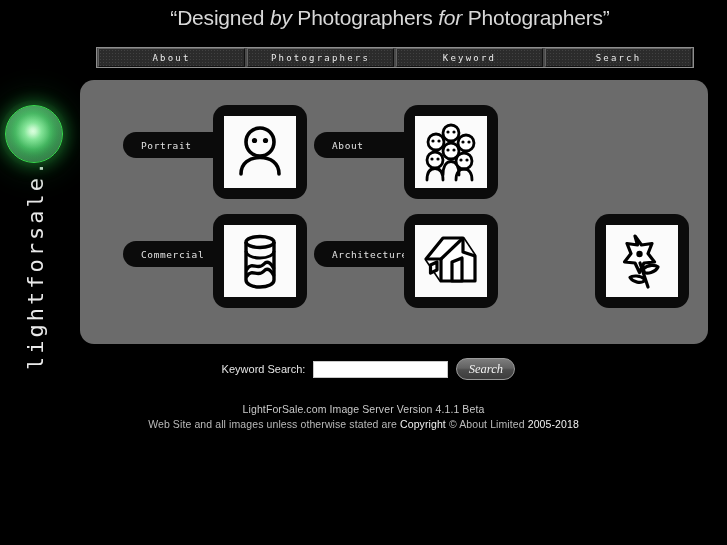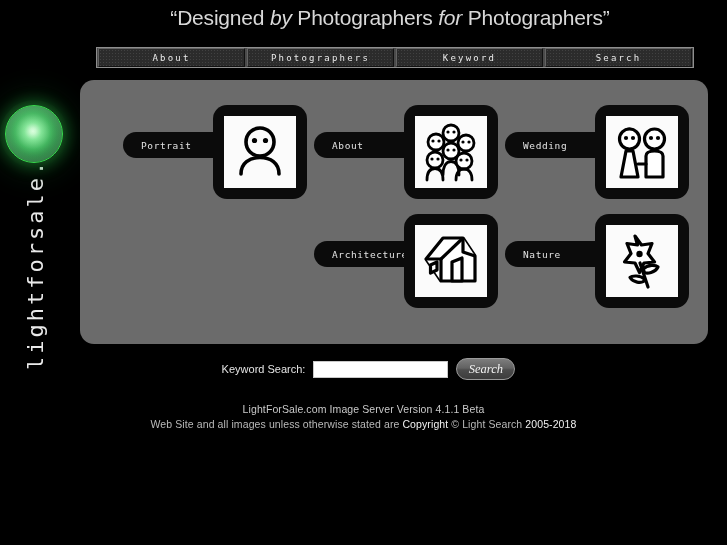--- a/index.html
+++ b/index.html
@@ -335,62 +335,56 @@
               <circle cx="45" cy="41" r="8"></circle>
               <circle cx="42" cy="40" r="1.6" fill="#000" stroke="none"></circle>
               <circle cx="48" cy="40" r="1.6" fill="#000" stroke="none"></circle>
               <path d="M37 60 C37 52.5 40.5 49 45 49 C49.5 49 53 52.5 53 60" fill="none" stroke-linecap="round"></path>
             </g>
           </svg>
         </div>
       </div>
     </div>
 
-    <div class="cat-cell c2">
-      <div class="cat-pill">Wedding</div>
+  </div>
+
+  <div class="cat-row" id="cat-row-1">
+
+    <div class="cat-cell c0">
+      <div class="cat-pill">Commercial</div>
       <div class="cat-tile">
         <div class="cat-tile-inner">
-          <svg width="64" height="64" viewBox="0 0 64 64" fill="#fff" stroke="#000" stroke-width="3.2">
-            <path d="M13 19 C13 12 16 9 19.5 9 C23 9 26 12 26 19 L26 25 L13 25 Z"></path>
-            <circle cx="19.5" cy="19" r="10"></circle>
-            <circle cx="16" cy="18" r="2.1" fill="#000" stroke="none"></circle>
-            <circle cx="23" cy="18" r="2.1" fill="#000" stroke="none"></circle>
-            <path d="M11 57 L16 31 L23 31 L28 57 Z" stroke-linejoin="round"></path>
-            <circle cx="44.5" cy="19" r="10"></circle>
-            <circle cx="41" cy="18" r="2.1" fill="#000" stroke="none"></circle>
-            <circle cx="48" cy="18" r="2.1" fill="#000" stroke="none"></circle>
-            <path d="M36 57 L36 36 C36 32.5 38.5 31 44.5 31 C50.5 31 53 32.5 53 36 L53 57 Z" stroke-linejoin="round"></path>
-            <path d="M28 44 L36 44" stroke-linecap="round"></path>
+          <svg width="64" height="64" viewBox="0 0 64 64" fill="none" stroke="#000" stroke-width="3.4">
+            <path d="M18 13 L18 51 C18 55 24 58 32 58 C40 58 46 55 46 51 L46 13"></path>
+            <ellipse cx="32" cy="13" rx="14" ry="5.5"></ellipse>
+            <path d="M18 22 C18 26 24 29 32 29 C40 29 46 26 46 22" stroke-width="3"></path>
+            <path d="M19 40 C24 32 30 42 36 35 C40 30.5 44 36 45.5 39" stroke-width="3.4" stroke-linecap="round"></path>
+            <path d="M19 47 C24 39 30 49 36 42 C40 37.5 44 43 45.5 46" stroke-width="3.4" stroke-linecap="round"></path>
           </svg>
         </div>
       </div>
     </div>
-  </div>
-
-  <div class="cat-row" id="cat-row-1">
-
 
     <div class="cat-cell c1">
       <div class="cat-pill">Architecture</div>
       <div class="cat-tile">
         <div class="cat-tile-inner">
           <svg width="64" height="64" viewBox="0 0 64 64" fill="#fff" stroke="#000" stroke-width="3.2" stroke-linejoin="round">
             <path d="M7 30 L24 9 L44 9 L56 27 L56 52 L22 52 Z"></path>
             <path d="M7 30 L22 30 L22 52"></path>
             <path d="M22 30 L44 9"></path>
             <path d="M44 9 L44 23 L56 27"></path>
             <path d="M11.5 36 L18 33 L18 41 L11.5 44 Z"></path>
             <path d="M33 52 L33 33 L43 29 L43 52 Z"></path>
           </svg>
         </div>
       </div>
     </div>
 
     <div class="cat-cell c2">
-      <div class="cat-pill">Nature</div>
       <div class="cat-tile">
         <div class="cat-tile-inner">
           <svg width="64" height="64" viewBox="0 0 64 64" fill="#fff" stroke="#000" stroke-width="3.2" stroke-linejoin="round">
             <path d="M25 7 L31.5 16 L42 14.5 L38 24.5 L44.5 33 L34 34 L29.5 43.5 L25 34 L14.5 33 L21 24.5 L17 14.5 L27.5 16 Z"></path>
             <circle cx="29.5" cy="25" r="3.2" fill="#000" stroke="none"></circle>
             <path d="M30 34 L38 58" fill="none" stroke-linecap="round"></path>
             <path d="M33 40 C38 35 46 36 48 38 C45 44 37 45 34.5 43.5 Z"></path>
             <path d="M34.5 50 C30 46 22 46.5 20 48.5 C23.5 54 31 54 33.5 52.5 Z"></path>
           </svg>
         </div>
@@ -400,14 +394,14 @@
 </div>
 
 <div id="search-row">
   <span id="search-label">Keyword Search:</span>
   <input id="search-input" type="text" placeholder="" style="">
   <button id="search-submit">Search</button>
 </div>
 
 <div id="footer">
   <div class="ln1">LightForSale.com Image Server Version 4.1.1 Beta</div>
-  <div class="ln2"><span>Web Site and all images unless otherwise stated are </span><span class="bold">Copyright</span><span> © Light Search </span><span class="bold">2005-2018</span></div>
+  <div class="ln2"><span>Web Site and all images unless otherwise stated are </span><span class="bold">Copyright</span><span> © About Limited </span><span class="bold">2005-2018</span></div>
 </div>
 
 </body></html>

